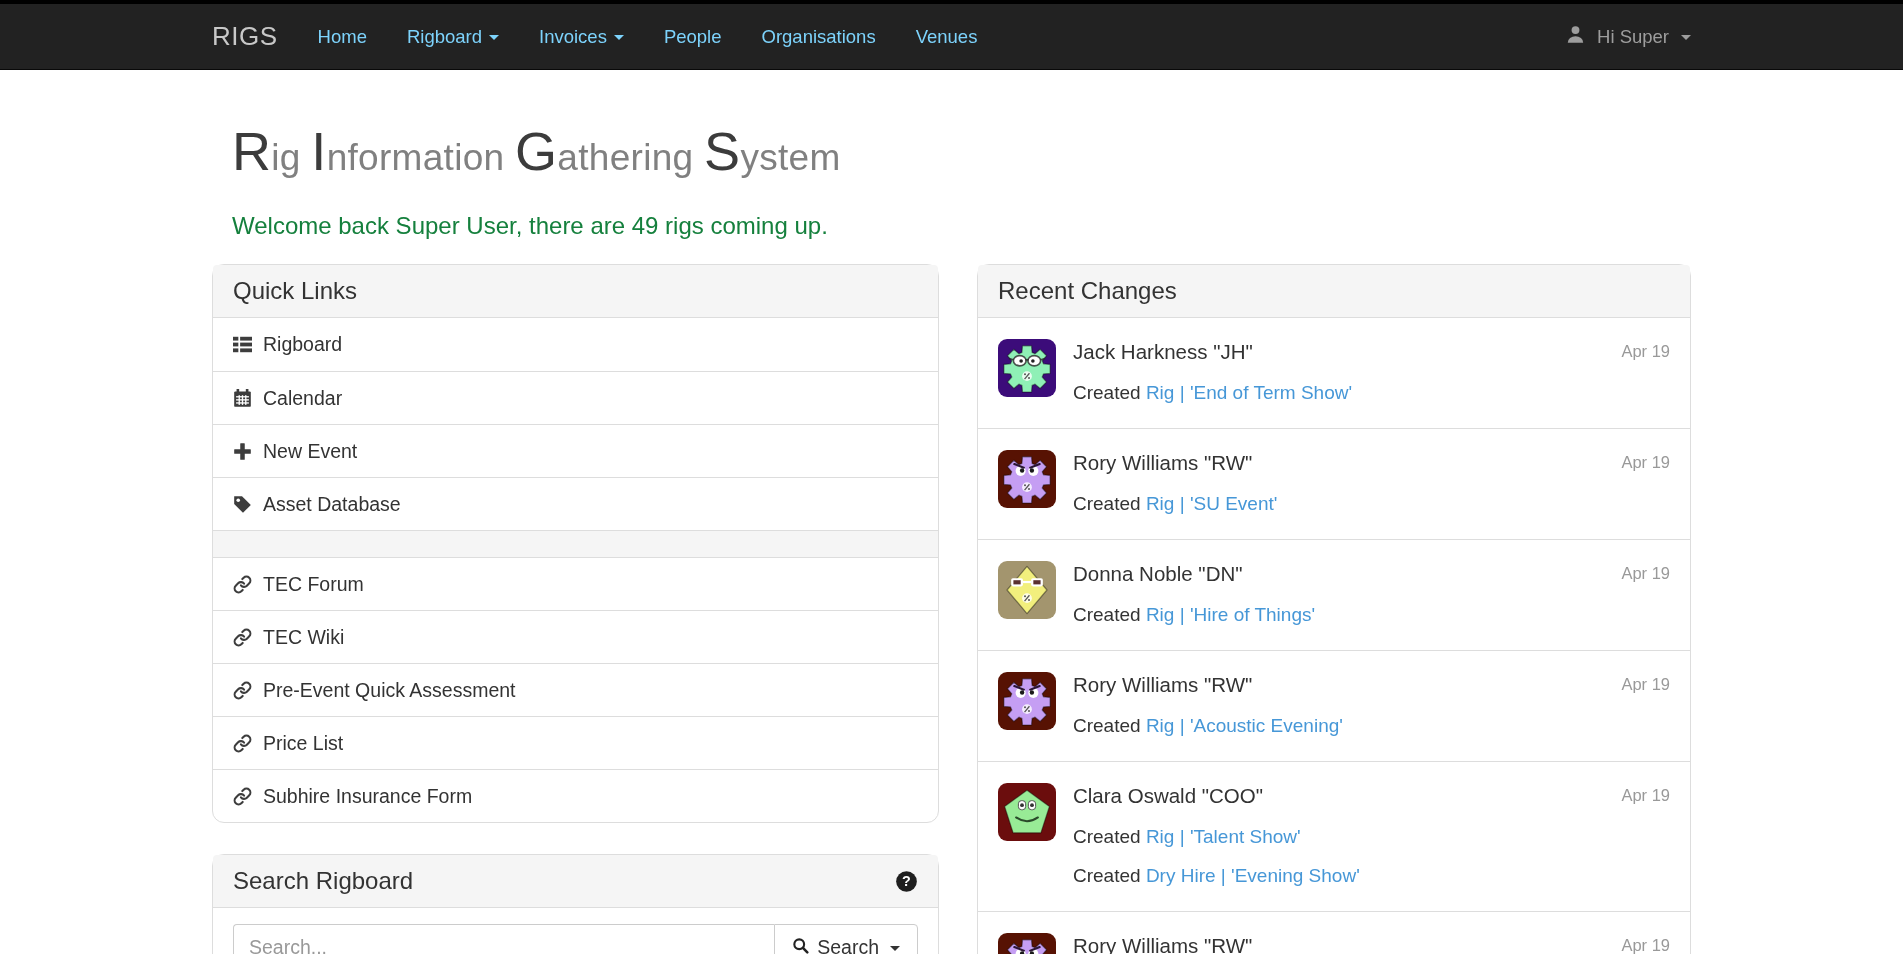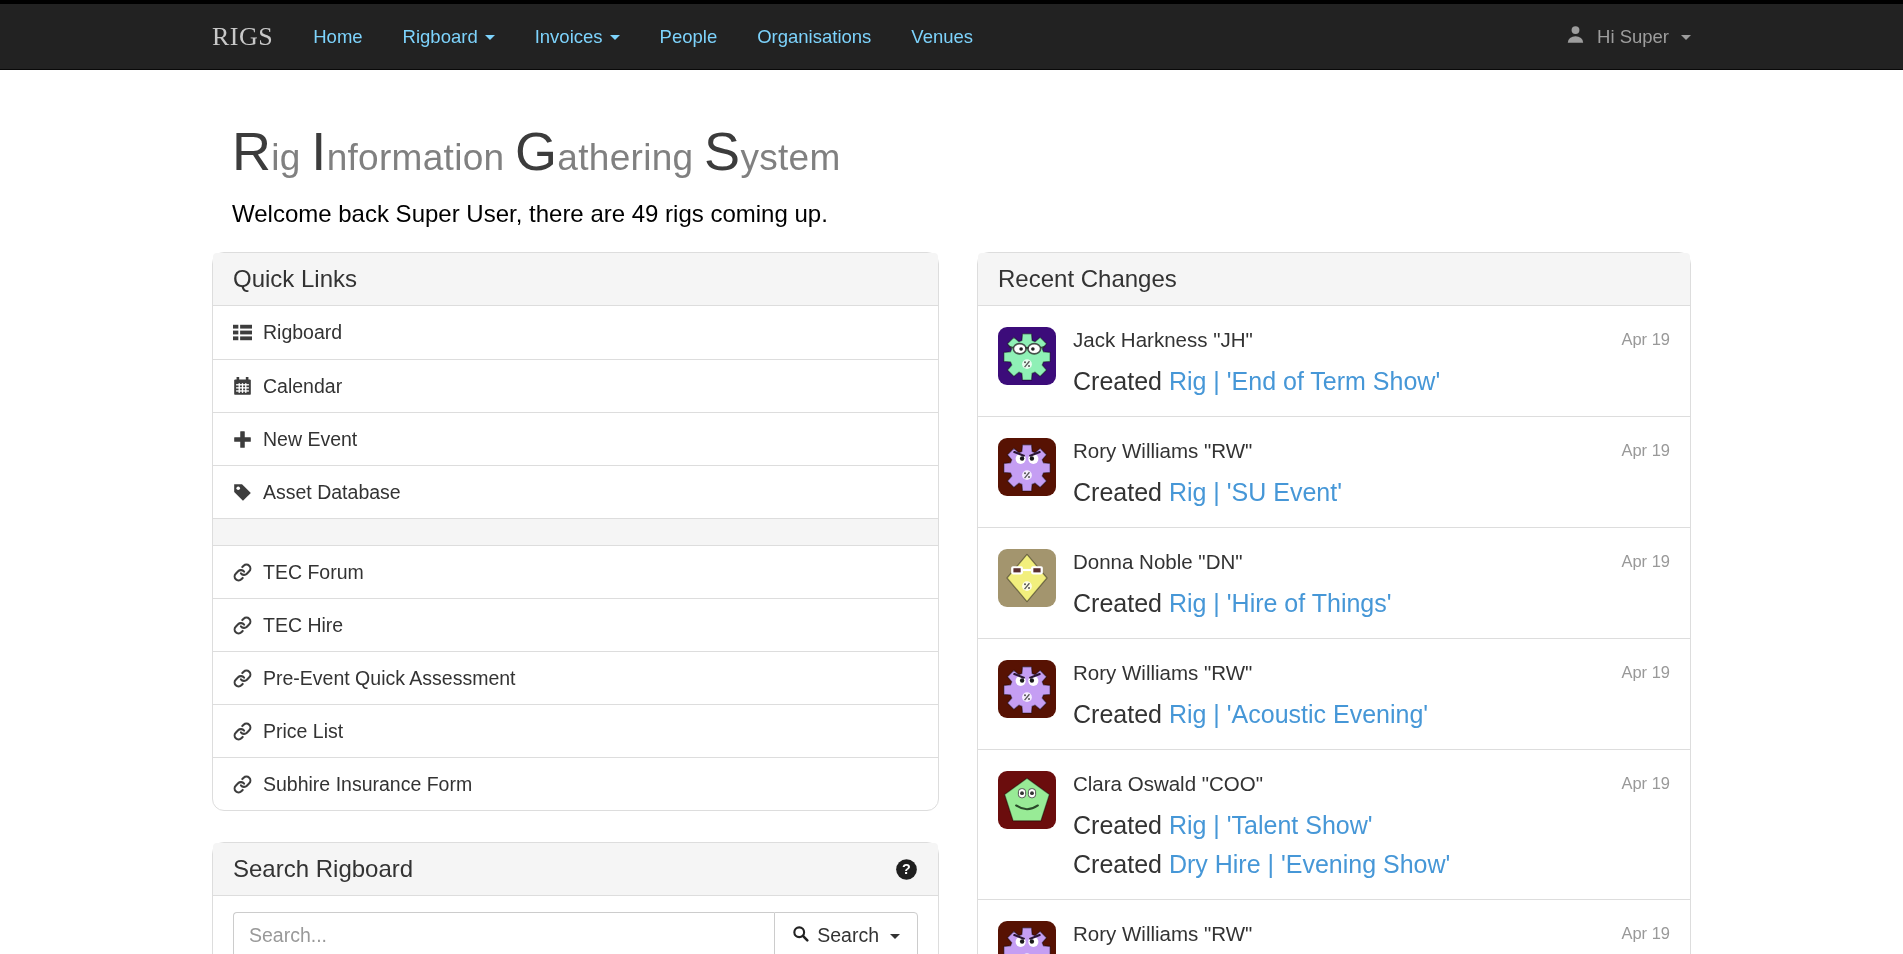--- a/index.html
+++ b/index.html
@@ -5,32 +5,32 @@
   * { box-sizing: border-box; margin: 0; padding: 0; }
   html, body { width: 1903px; height: 954px; overflow: hidden; background: #fff; }
   body { font-family: "Liberation Sans", "DejaVu Sans", sans-serif; color: #333; }
 
   :root { --link: #4697d7; --border: #ddd; --panel-head: #f5f5f5; }
 
   
   .topstrip { height: 4px; background: #000; }
   .navbar { background: #222; height: 66px; border-bottom: 1px solid #090909; }
   .nav-inner { width: 1479px; margin: 0 auto; display: flex; align-items: stretch; height: 100%; }
-  .brand { display: flex; align-items: center; font-size: 26px; color: #c8c8c8; padding-right: 20px; cursor: pointer; letter-spacing: 0.5px; font-family: Liberation Serif, serif; }
+  .brand { display: flex; align-items: center; font-size: 26px; color: #c8c8c8; padding-right: 20px; cursor: pointer; letter-spacing: 0.5px; }
   ul.nav { display: flex; list-style: none; }
   .nav-item { display: flex; align-items: center; gap: 7px; padding: 0 20px; font-size: 18.5px; color: #7dd3fc; cursor: pointer; }
   .nav-user { margin-left: auto; display: flex; align-items: center; gap: 12px; color: #9d9d9d; font-size: 18.5px; cursor: pointer; }
   .nav-user svg { width: 19px; height: 19px; }
   .caret { display: inline-block; width: 0; height: 0; border-left: 5px solid transparent; border-right: 5px solid transparent; border-top: 5px solid currentColor; margin-top: 2px; }
 
   
   .container { width: 1479px; margin: 0 auto; }
   .page-heading { margin: 50px 0 0 20px; font-weight: 300; font-size: 37px; color: #808080; letter-spacing: 0.3px; }
   .page-heading .cap { font-size: 54px; color: #3c3c3c; }
-  .welcome { margin: 18px 0 0 20px; font-size: 24px; color: #000000; }
+  .welcome { margin: 30px 0 0 20px; font-size: 24px; color: #15803d; }
   .row { display: flex; gap: 38px; align-items: flex-start; margin-top: 24px; }
   .col-left { width: 727px; flex: none; }
   .col-right { flex: 1; min-width: 0; }
 
   
   .panel { border: 1px solid var(--border); border-radius: 12px; background: #fff; }
   .panel-heading { background: var(--panel-head); border-bottom: 1px solid var(--border); border-radius: 4px 4px 0 0; padding: 12px 20px; font-size: 24px; line-height: 28px; color: #333; display: flex; align-items: center; justify-content: space-between; }
   .panel + .panel, .panel-gap { margin-top: 31px; }
   .panel-body { padding: 16px 20px 24px; }
 
@@ -52,21 +52,21 @@
 
   
   .rc-list > .entry + .entry { border-top: 1px solid var(--border); }
   .entry { display: flex; gap: 17px; padding: 21px 20px 23px; }
   .avatar { width: 58px; height: 58px; flex: none; }
   .avatar svg { width: 58px; height: 58px; display: block; }
   .entry-body { flex: 1; min-width: 0; }
   .entry-head { display: flex; justify-content: space-between; align-items: flex-start; }
   .entry-name { font-size: 20.5px; color: #333; line-height: 25px; }
   .entry-date { font-size: 16.5px; color: #999; padding-top: 3px; }
-  .entry-action { margin-top: 17px; font-size: 25px; line-height: 24px; color: #333; }
+  .entry-action { margin-top: 17px; font-size: 19px; line-height: 24px; color: #333; }
   .entry-action + .entry-action { margin-top: 15px; }
   .action-link { color: var(--link); cursor: pointer; }
 </style>
 </head>
 <body>
 
 <div class="topstrip"></div>
 
 <nav class="navbar">
   <div class="nav-inner">
@@ -174,21 +174,21 @@
               </span>
               <span>TEC Forum</span>
             </div>
             <div class="ql-item">
               <span class="ql-icon">
                 <svg viewBox="0 0 24 24" fill="none" stroke="currentColor" stroke-width="2.6" stroke-linecap="round" stroke-linejoin="round">
                   <path d="M10 13a5 5 0 0 0 7.54.54l3-3a5 5 0 0 0-7.07-7.07l-1.72 1.71"></path>
                   <path d="M14 11a5 5 0 0 0-7.54-.54l-3 3a5 5 0 0 0 7.07 7.07l1.71-1.71"></path>
                 </svg>
               </span>
-              <span>TEC Hire</span>
+              <span>TEC Wiki</span>
             </div>
             <div class="ql-item">
               <span class="ql-icon">
                 <svg viewBox="0 0 24 24" fill="none" stroke="currentColor" stroke-width="2.6" stroke-linecap="round" stroke-linejoin="round">
                   <path d="M10 13a5 5 0 0 0 7.54.54l3-3a5 5 0 0 0-7.07-7.07l-1.72 1.71"></path>
                   <path d="M14 11a5 5 0 0 0-7.54-.54l-3 3a5 5 0 0 0 7.07 7.07l1.71-1.71"></path>
                 </svg>
               </span>
               <span>Pre-Event Quick Assessment</span>
             </div>

